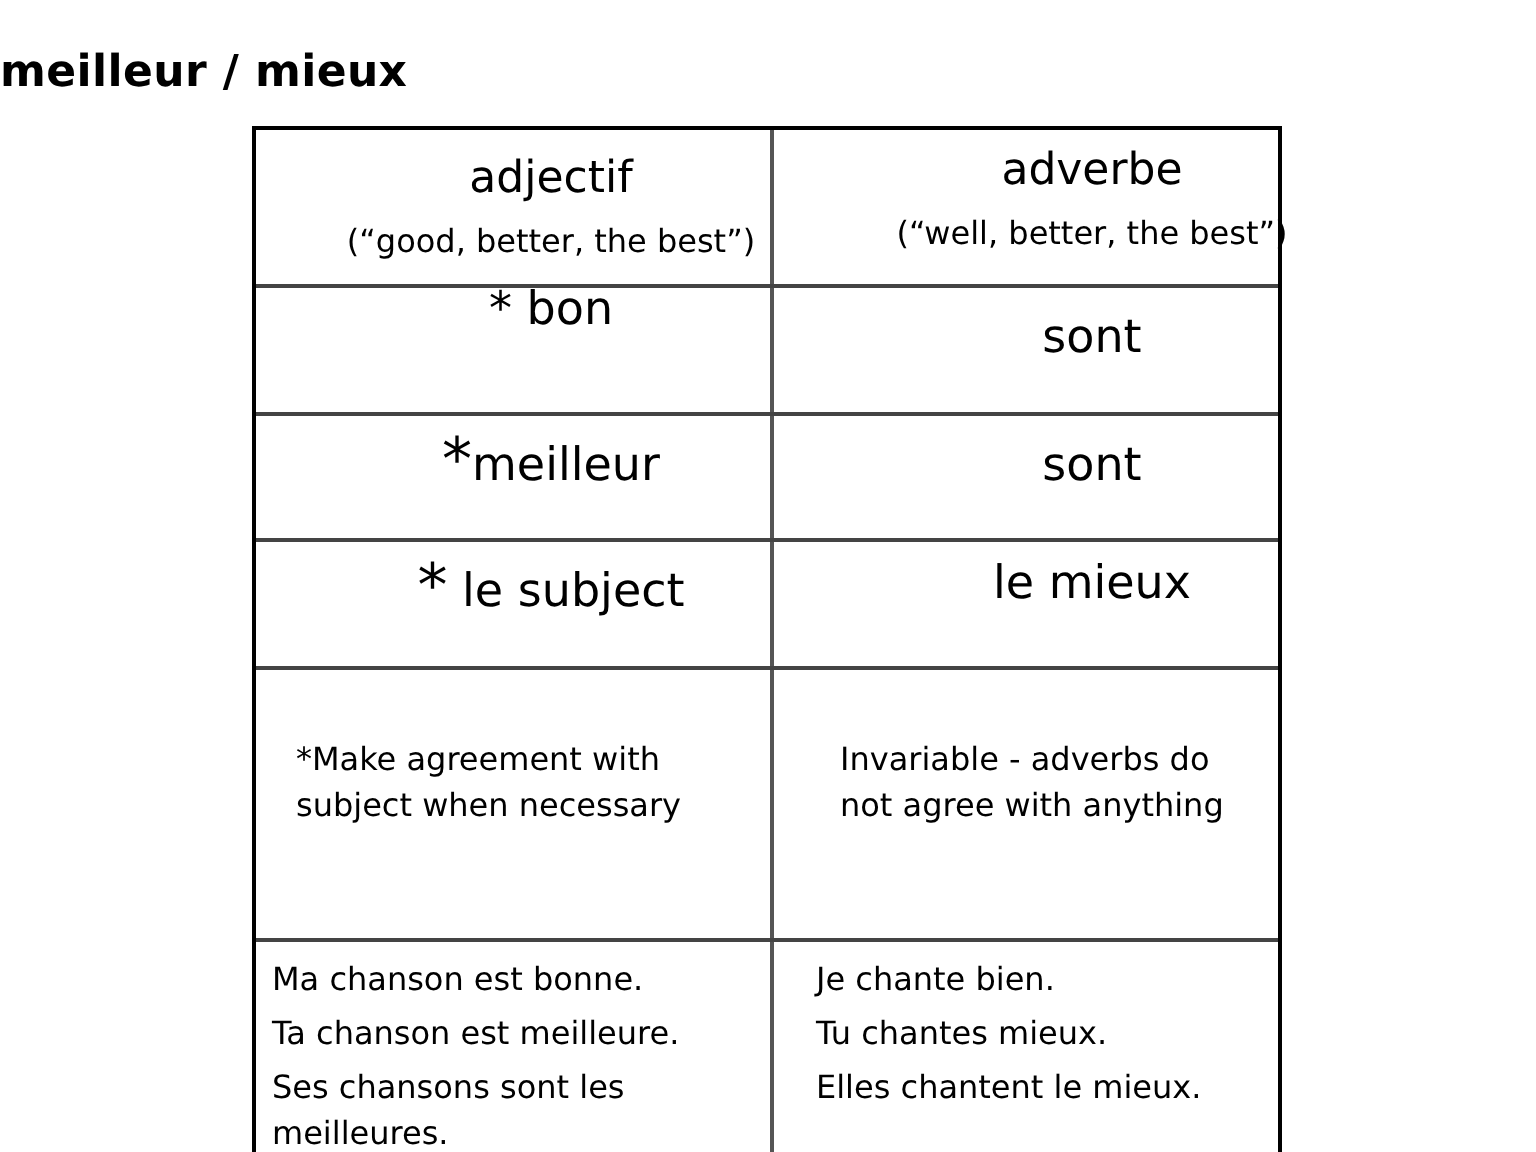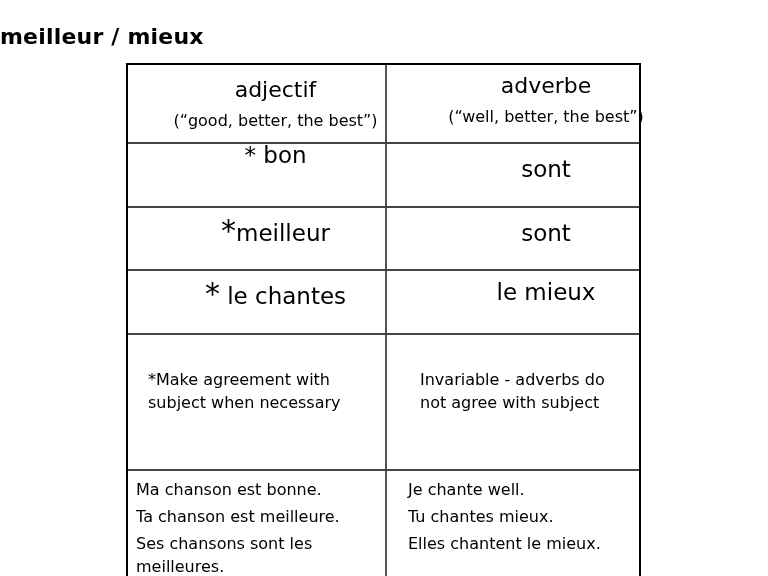--- a/index.html
+++ b/index.html
@@ -90,37 +90,37 @@
     <span>*</span><span> bon</span>
   </div>
   <div class="cell right center big" style="top:90px">sont</div>
 
   <div class="cell left center big" style="top:152px">
     <span class="star-big">*</span><span>meilleur</span>
   </div>
   <div class="cell right center big" style="top:154px">sont</div>
 
   <div class="cell left center big" style="top:215px">
-    <span class="star-big">*</span><span> le chantes</span>
+    <span class="star-big">*</span><span> le subject</span>
   </div>
   <div class="cell right center big" style="top:213px">le mieux</div>
 
   <div class="cell left note" style="top:303px">
     <div>*Make agreement with</div>
     <div>subject when necessary</div>
   </div>
   <div class="cell right note" style="top:303px">
     <div>Invariable - adverbs do</div>
-    <div>not agree with subject</div>
+    <div>not agree with anything</div>
   </div>
 
   <div class="cell left example" style="top:411px">
     <div>Ma chanson est bonne.</div>
     <div>Ta chanson est meilleure.</div>
     <div style="line-height:23px;margin-top:2px">Ses chansons sont les</div>
     <div style="line-height:23px">meilleures.</div>
   </div>
   <div class="cell right example" style="top:411px">
-    <div>Je chante well.</div>
+    <div>Je chante bien.</div>
     <div>Tu chantes mieux.</div>
     <div>Elles chantent le mieux.</div>
   </div>
 </div>
 
 </body></html>

